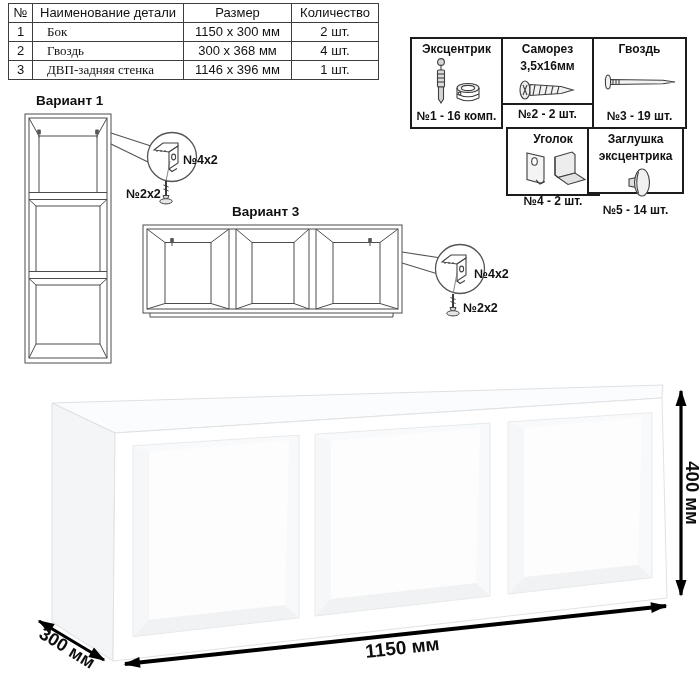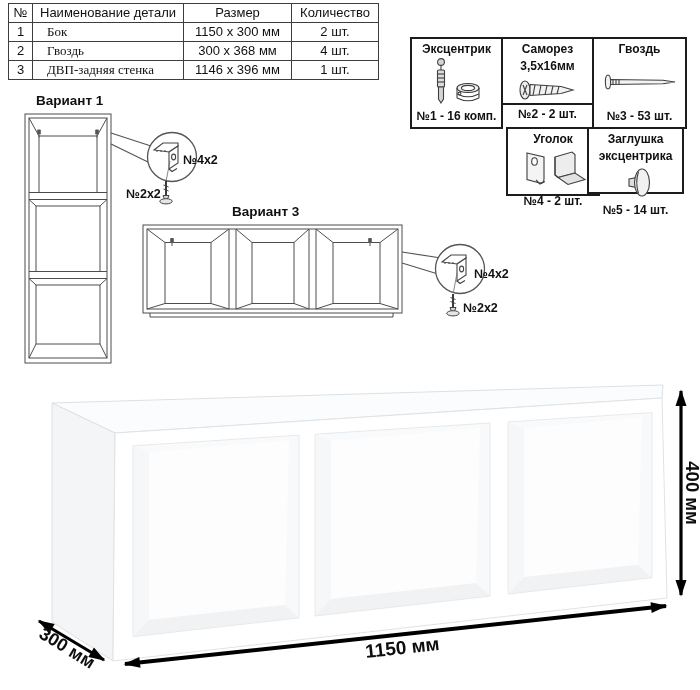--- a/index.html
+++ b/index.html
@@ -119,21 +119,21 @@
       <svg width="78" height="26" viewBox="0 0 78 26">
         <g stroke="#3f3f3f" stroke-width="1.1" fill="#f3f3f3">
           <ellipse cx="7" cy="13" rx="2.6" ry="7"></ellipse>
           <path d="M9.6,10.5 L62,11.3 L74,13 L62,14.7 L9.6,15.5 Z"></path>
           <line x1="12" y1="10.6" x2="12" y2="15.4"></line>
             <line x1="15" y1="10.7" x2="15" y2="15.3"></line>
           <line x1="18" y1="10.8" x2="18" y2="15.2"></line>
         </g>
       </svg>
     </div>
-    <div class="hw-count">№3 - 53 шт.</div>
+    <div class="hw-count">№3 - 19 шт.</div>
   </div>
 
   <div class="hw-cell" style="left:458px;top:127px;width:94px;height:69px;margin-left:48px;">
     <div class="hw-title">Уголок</div>
     <div class="hw-icon">
       <svg width="72" height="48" viewBox="0 0 72 48">
         <g stroke="#3f3f3f" stroke-width="1.1" fill="#f0f0f0">
           <path d="M10,7 L27,11 L27,33 Q27,37.5 22.5,37 L10,33.5 Z" fill="#f4f4f4"></path>
           <ellipse cx="17.5" cy="15.5" rx="2.8" ry="3.8" fill="#fff"></ellipse>
           <path d="M19,34 l4,4 l5,-2.5" fill="none"></path>

